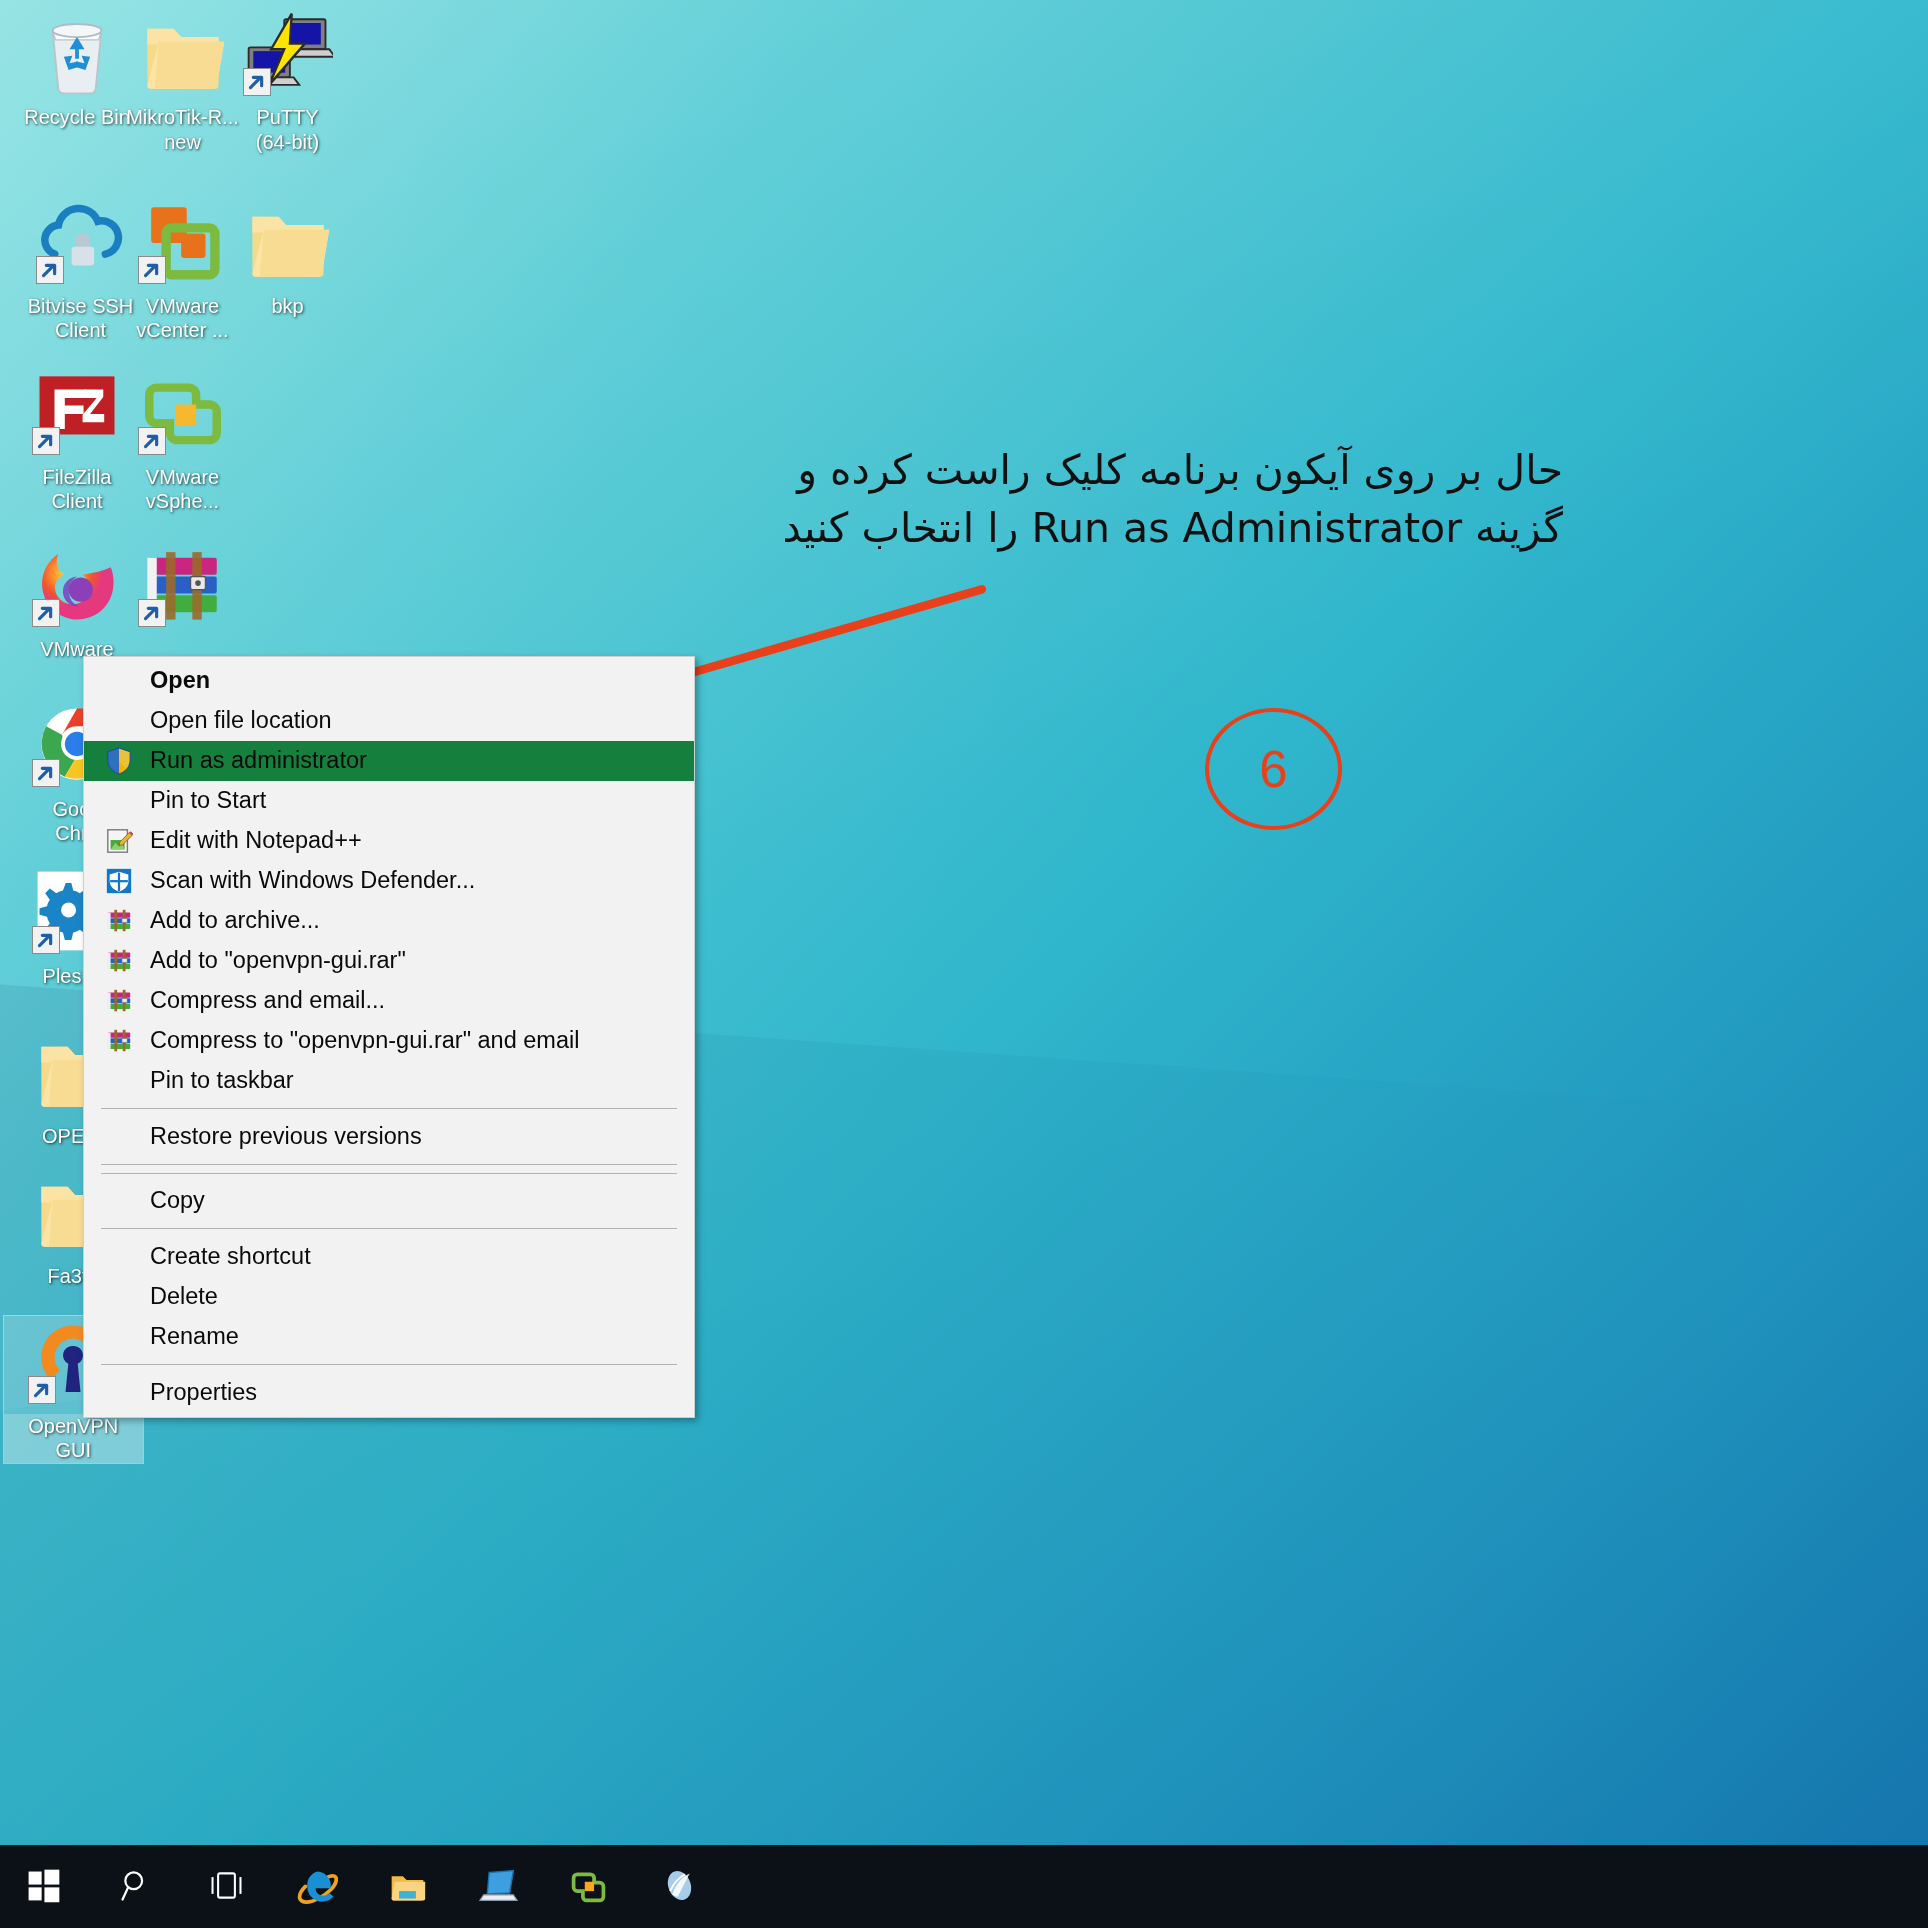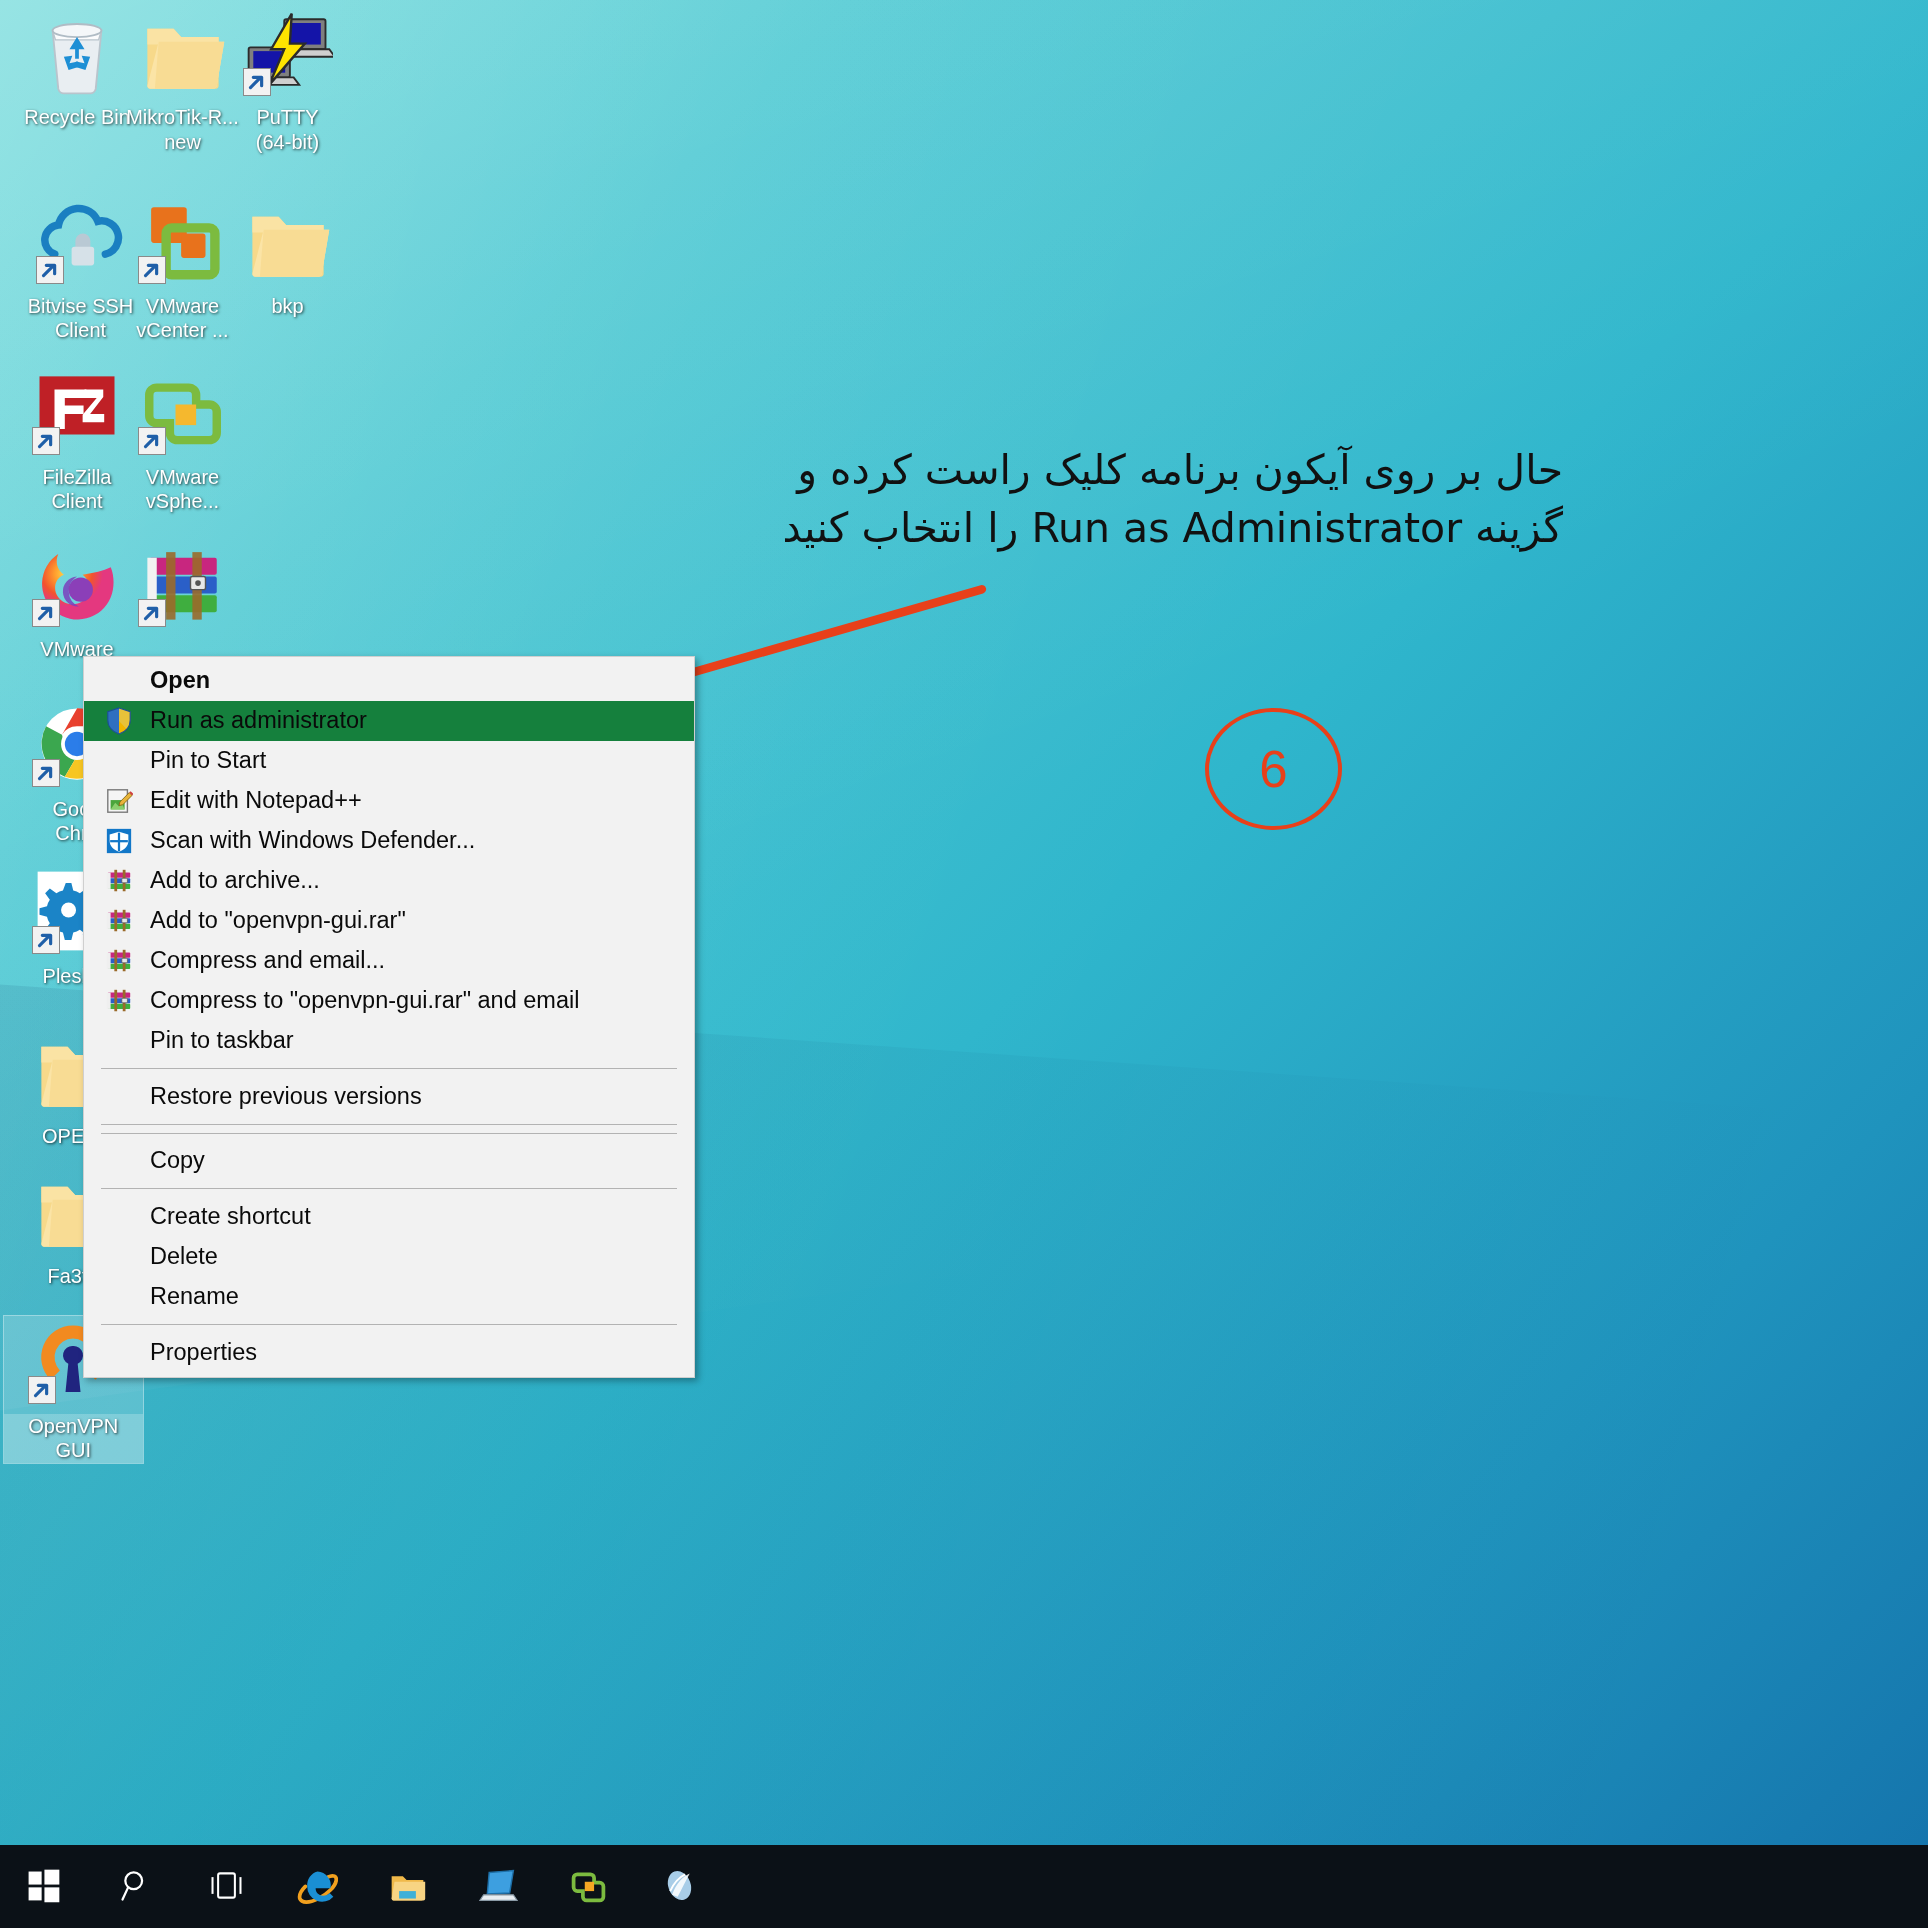--- a/index.html
+++ b/index.html
@@ -374,20 +374,24 @@
         <div class="icon-label" style="white-space: pre-line;">OpenVPN
 GUI</div>
       </div>
     </div>
 
   <div id="ctx-menu">
       <div class="mi bold">
         <span class="mi-icon blank"></span>
         <span class="mi-label">Open</span>
       </div>
+      <div class="mi">
+        <span class="mi-icon blank"></span>
+        <span class="mi-label">Open file location</span>
+      </div>
       <div class="mi highlight">
         <span class="mi-icon"><svg width="28" height="28" viewBox="0 0 30 30">
         <path d="M15 1 L27 5 v9 c0 8 -6 13 -12 15 C9 27 3 22 3 14 V5 Z" fill="#2f6fc0"></path>
         <path d="M15 1 L27 5 v9 c0 8 -6 13 -12 15 Z" fill="#f2b600"></path>
         <path d="M15 1 L27 5 v9 c0 4 -1.5 7 -4 9.5 L15 15 Z" fill="#e8c23a"></path>
         <path d="M3 5 L15 1 v14 L6.8 23.6 C4.4 21 3 18 3 14 Z" fill="#2f6fc0"></path>
         <path d="M15 15 L23 23.5 C21 25.8 18 27.8 15 29 Z" fill="#ffffff" opacity="0"></path>
         <path d="M15 1 L27 5 v9 c0 8 -6 13 -12 15 C9 27 3 22 3 14 V5 Z" fill="none" stroke="#1b4f94" stroke-width="1.2"></path>
           </svg></span>
         <span class="mi-label">Run as administrator</span>

